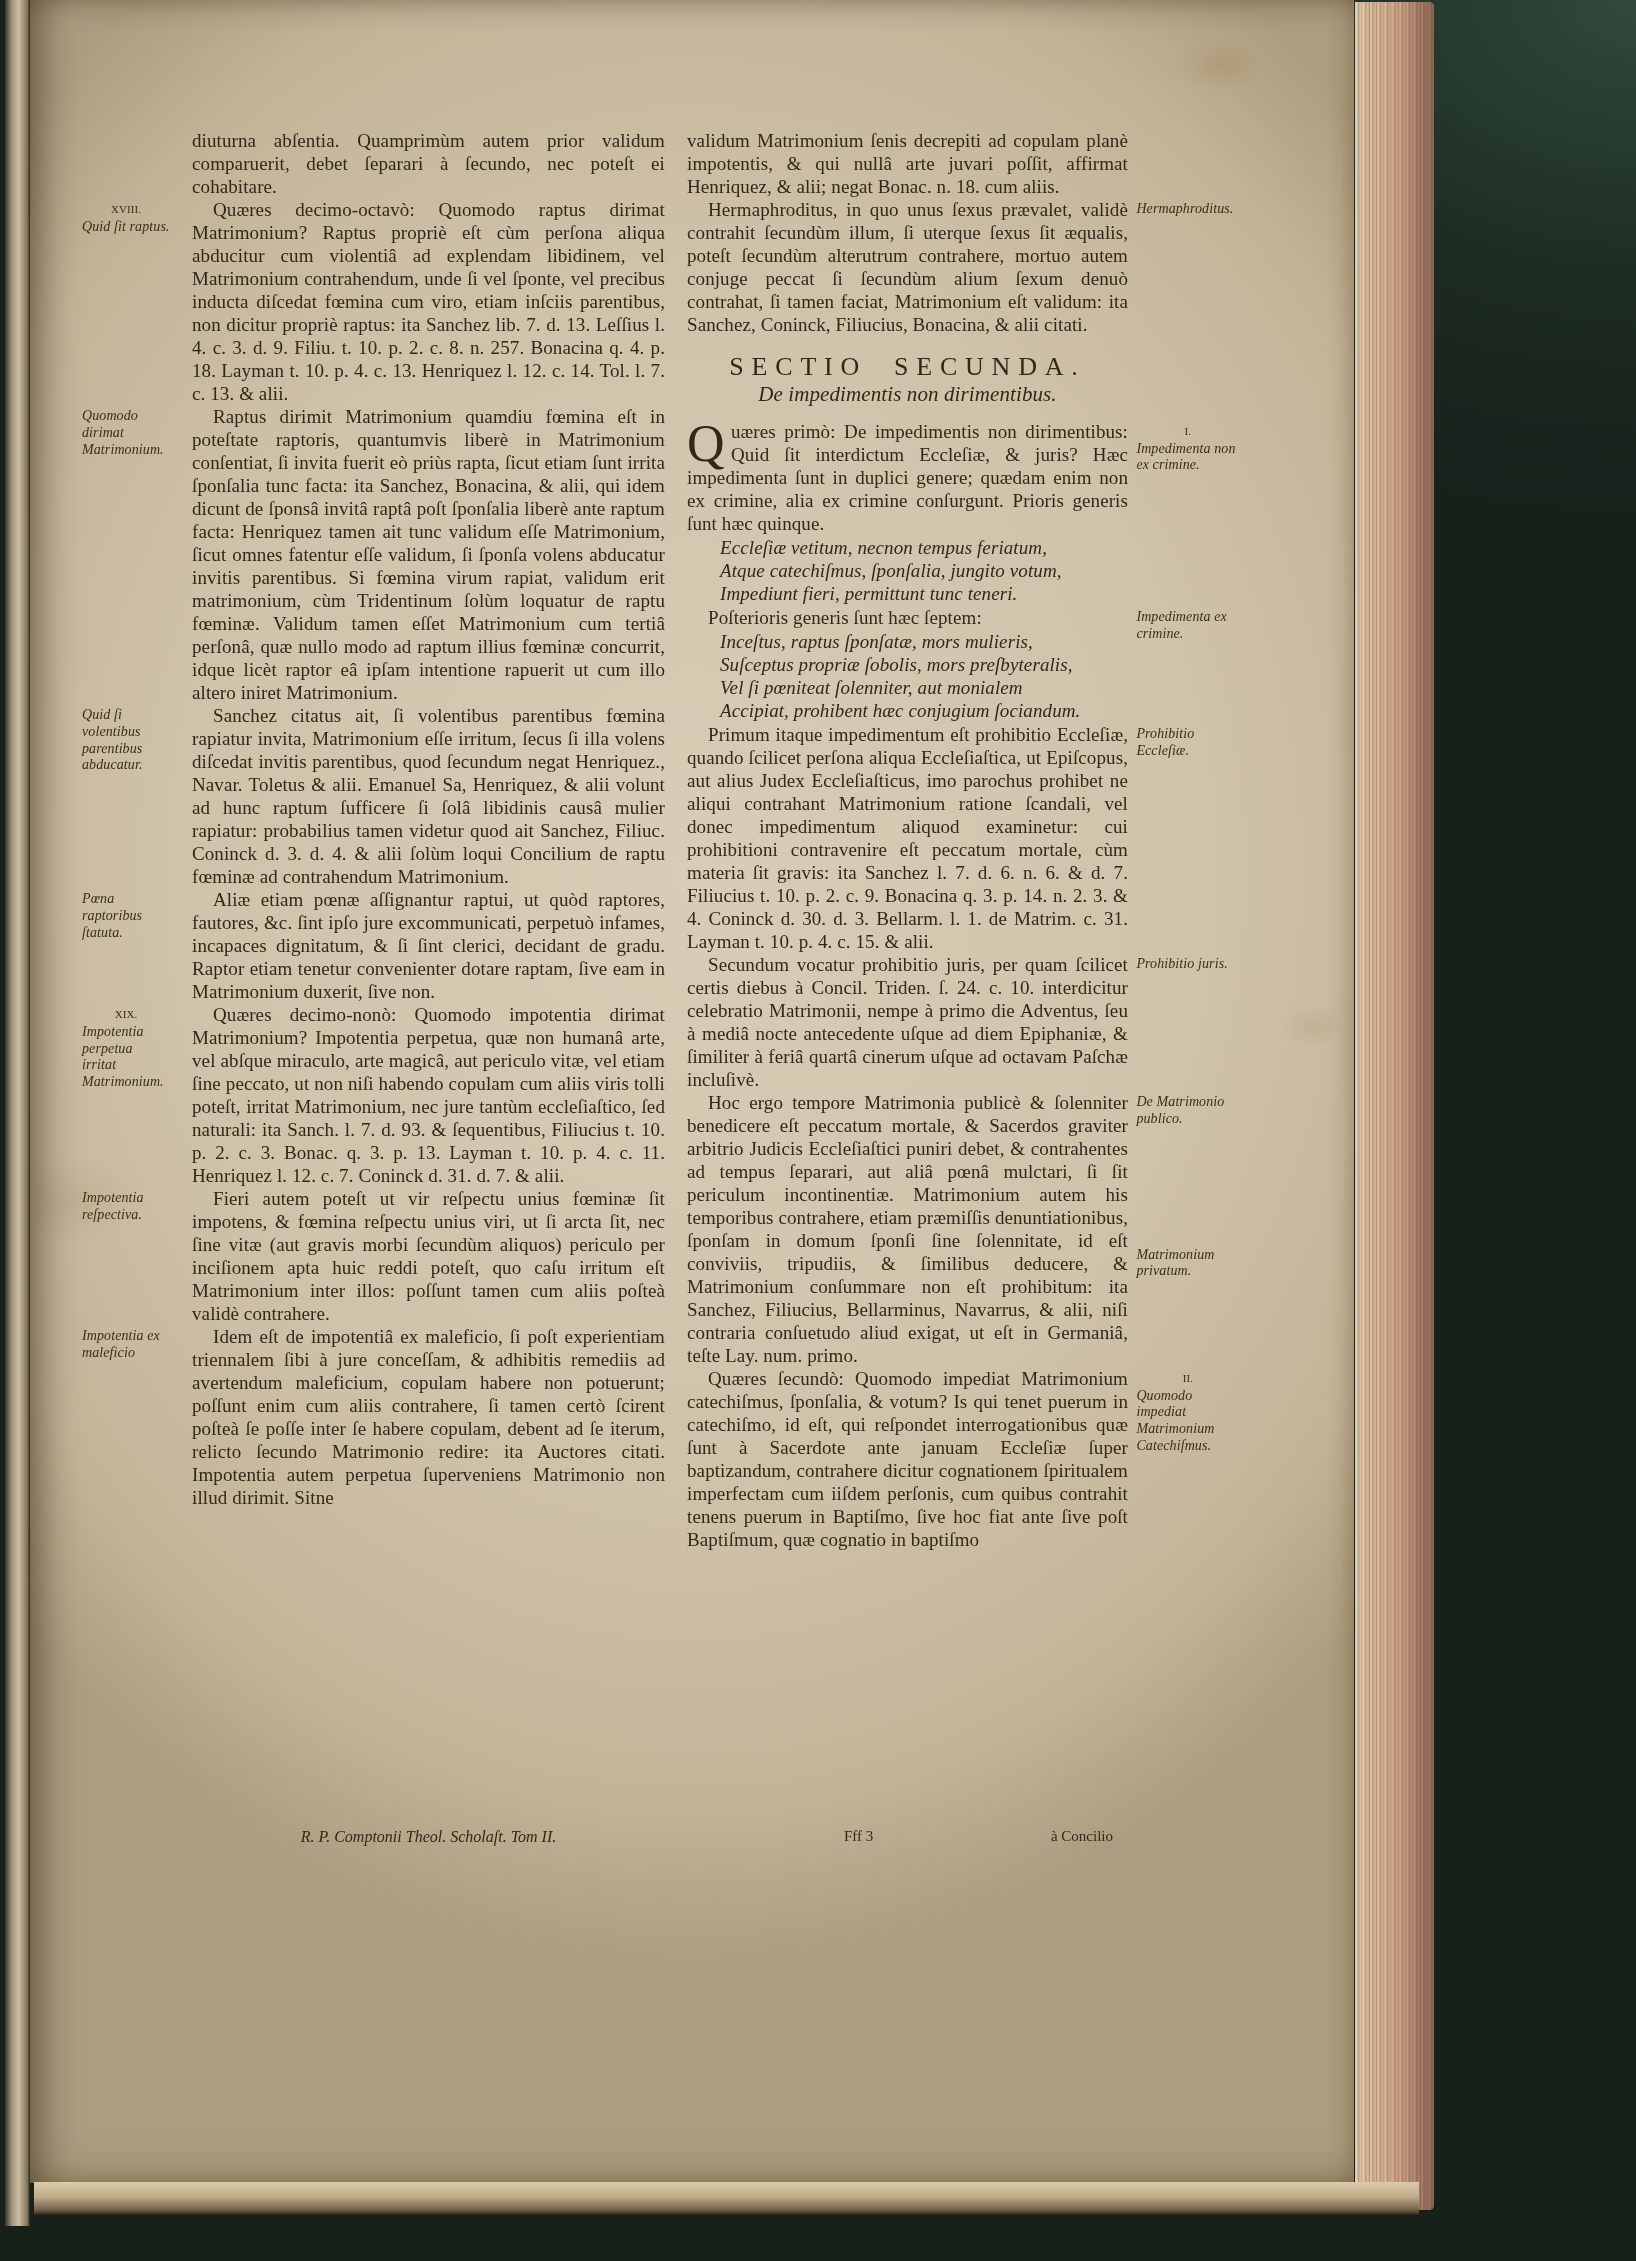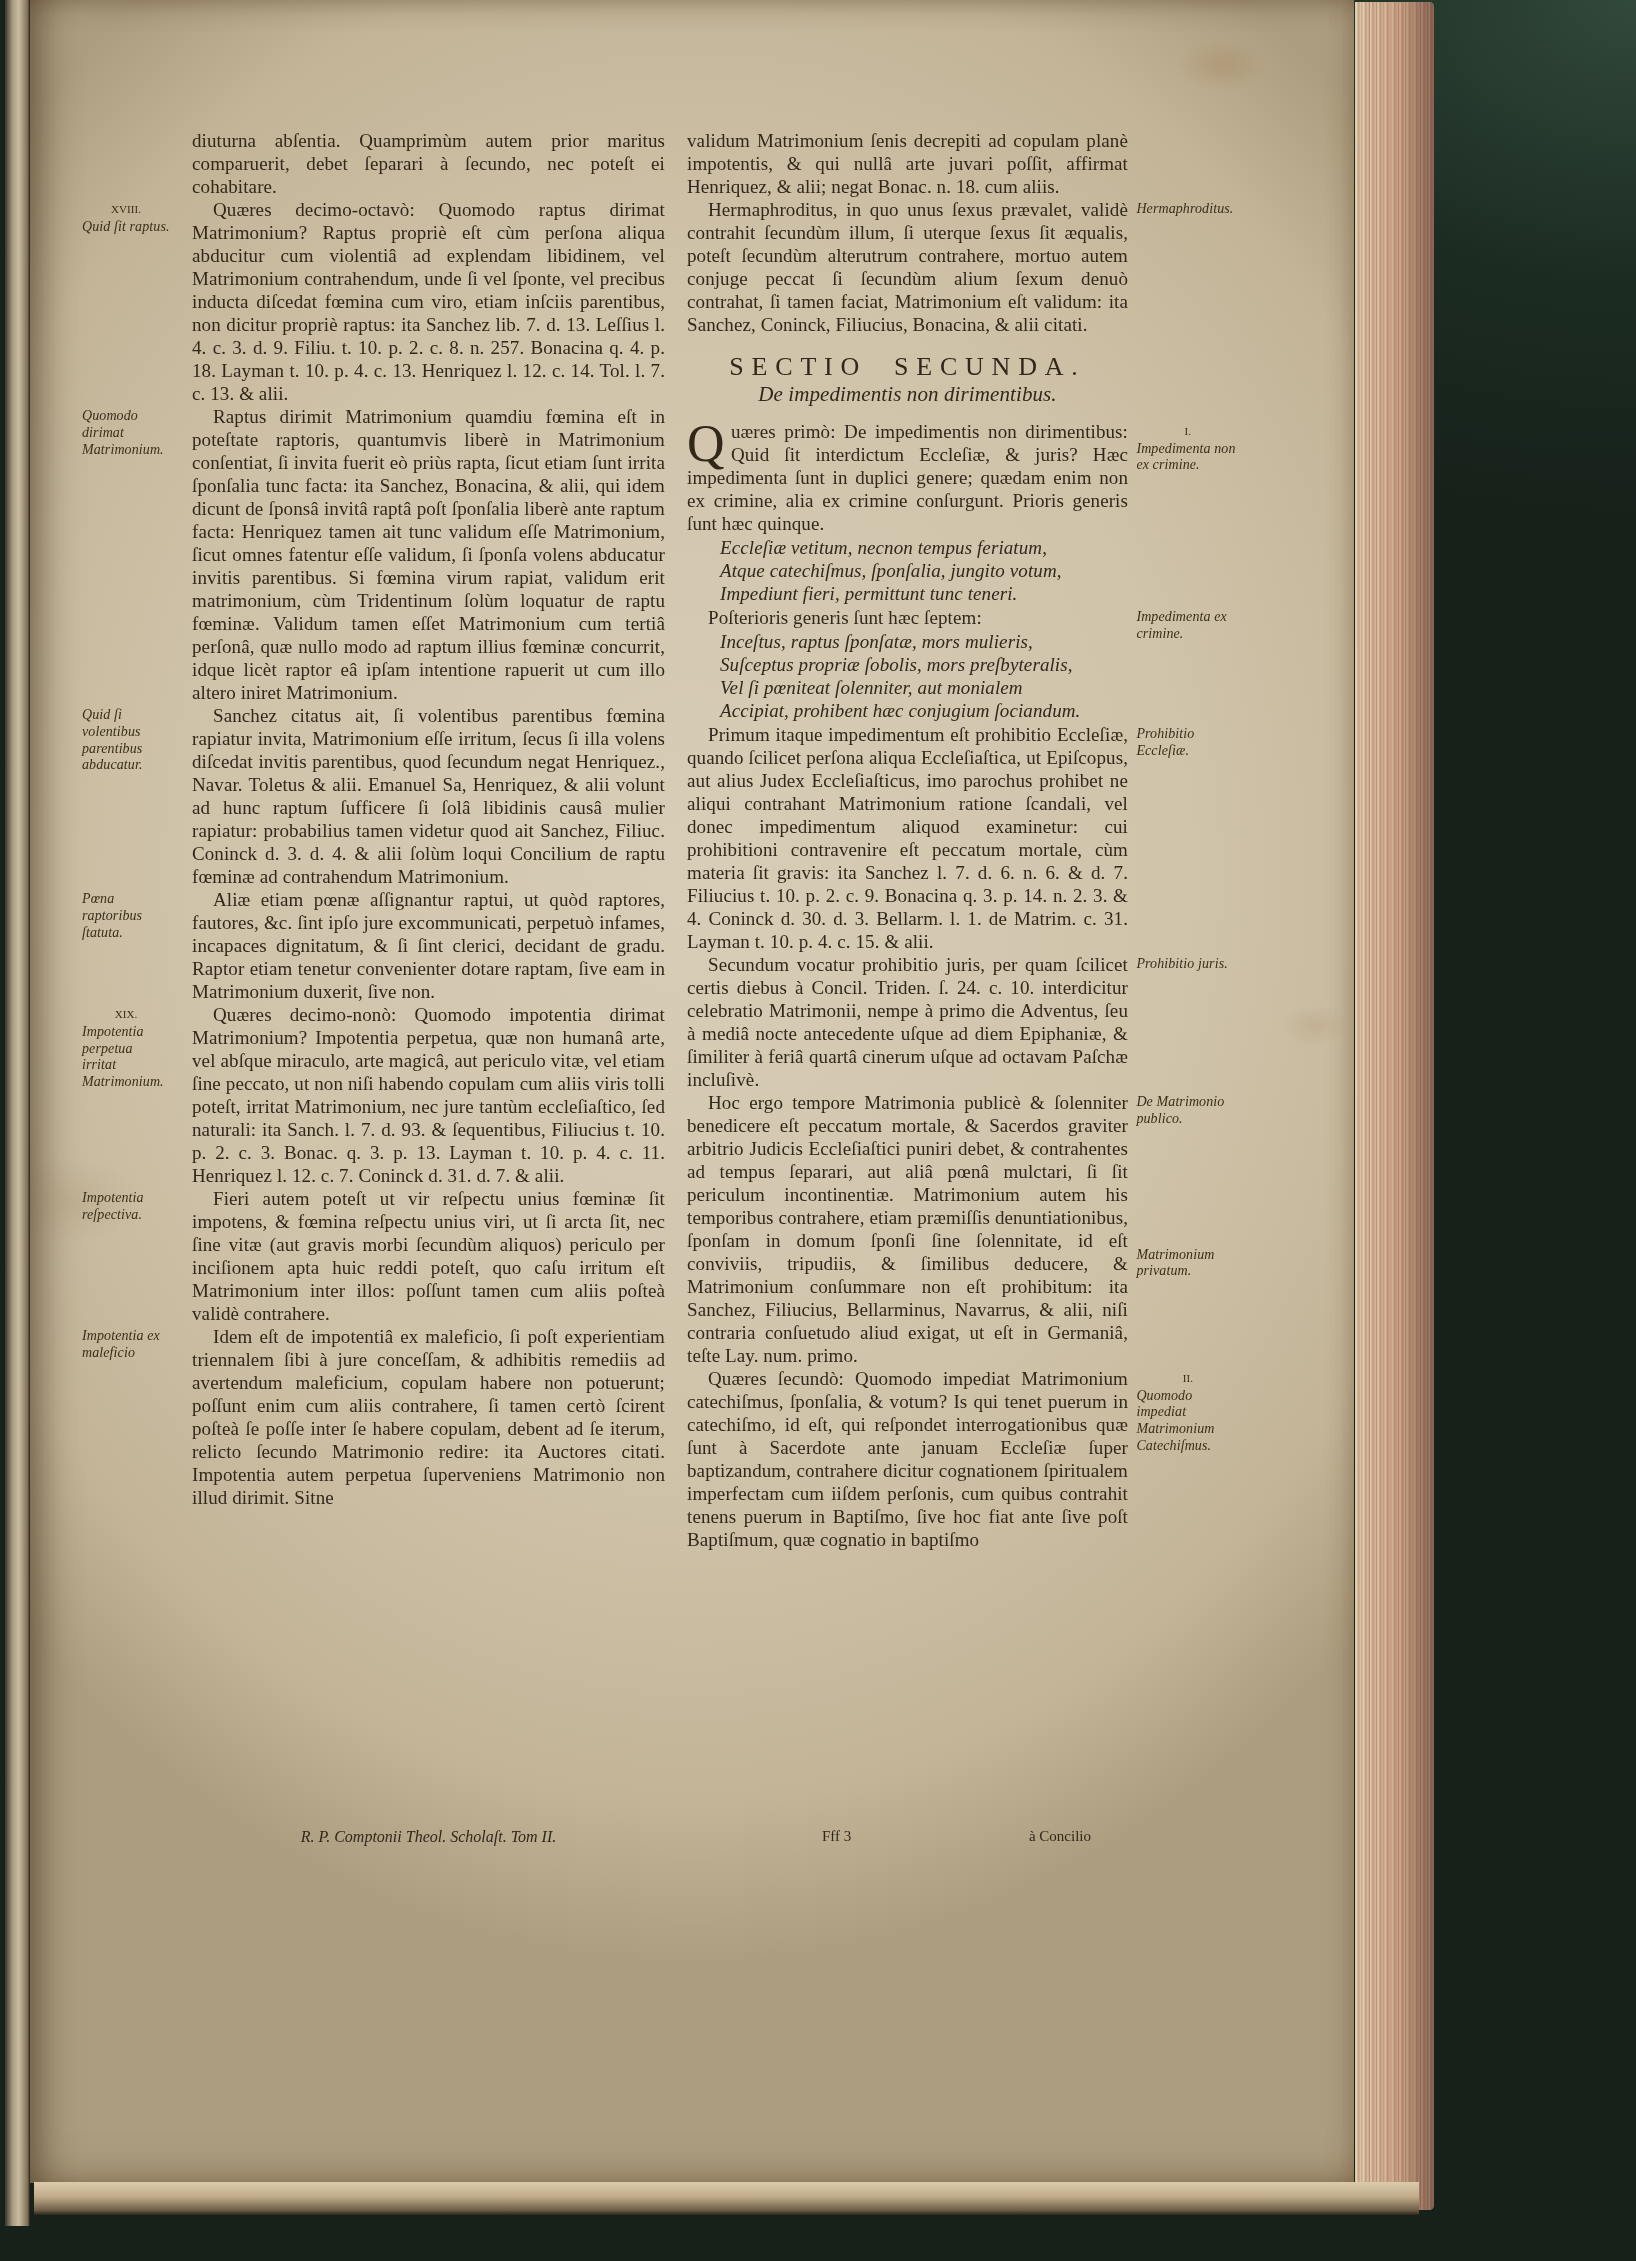--- a/index.html
+++ b/index.html
@@ -60,40 +60,40 @@
   .mnote-numeral:empty{display:none;}
 
   .dropcap{float:left;font-size:52px;line-height:43px;padding:2.1px 6.3px 0 0;}
 
   .sectio-heading{margin:19px 0 3.1px;text-align:center;font-size:26px;letter-spacing:7.8px;word-spacing:12.5px;text-indent:0;}
   .sectio-sub{margin:5.2px 0 13.6px;text-align:center;font-style:italic;font-size:21px;text-indent:0;}
 
   .verse{margin:1px 0 1px 33px;font-style:italic;text-align:left;position:relative;}
   .verse-line{text-indent:0;}
 
-  .footer-row{position:absolute;top:1828px;left:162px;width:936px;display:flex;color:#32281a;}
+  .footer-row{position:absolute;top:1828px;left:162px;width:936px;display:flex;gap:22px;color:#32281a;}
   .footer-left-cell{width:473px;text-align:center;font-style:italic;font-size:16px;}
   .footer-right-cell{width:441px;display:flex;font-size:15px;align-items:baseline;}
   .signature{margin-left:157px;}
   .catchword{margin-left:auto;margin-right:15px;}
 </style>
 </head>
 <body>
 
 <div class="scene">
   <div class="sliver-left"></div>
 
   <div class="page">
 
 
     <div class="columns">
 
       <div class="col col-left">
         <p class="para no-indent">
-          <span class="para-text">diuturna abſentia. Quamprimùm autem prior maritus comparuerit, debet ſeparari à ſecundo, nec poteſt ei cohabitare.</span>
+          <span class="para-text">diuturna abſentia. Quamprimùm autem prior validum comparuerit, debet ſeparari à ſecundo, nec poteſt ei cohabitare.</span>
         </p>
         <p class="para">
           <span class="mnote mnote-left">
             <span class="mnote-numeral">XVIII.</span>
             <span class="mnote-text">Quid ſit raptus.</span>
           </span>
           <span class="para-text">Quæres decimo-octavò: Quomodo raptus dirimat Matrimonium? Raptus propriè eſt cùm perſona aliqua abducitur cum violentiâ ad explendam libidinem, vel Matrimonium contrahendum, unde ſi vel ſponte, vel precibus inducta diſcedat fœmina cum viro, etiam inſciis parentibus, non dicitur propriè raptus: ita Sanchez lib. 7. d. 13. Leſſius l. 4. c. 3. d. 9. Filiu. t. 10. p. 2. c. 8. n. 257. Bonacina q. 4. p. 18. Layman t. 10. p. 4. c. 13. Henriquez l. 12. c. 14. Tol. l. 7. c. 13. &amp; alii.</span>
         </p>
         <p class="para">
           <span class="mnote mnote-left">

